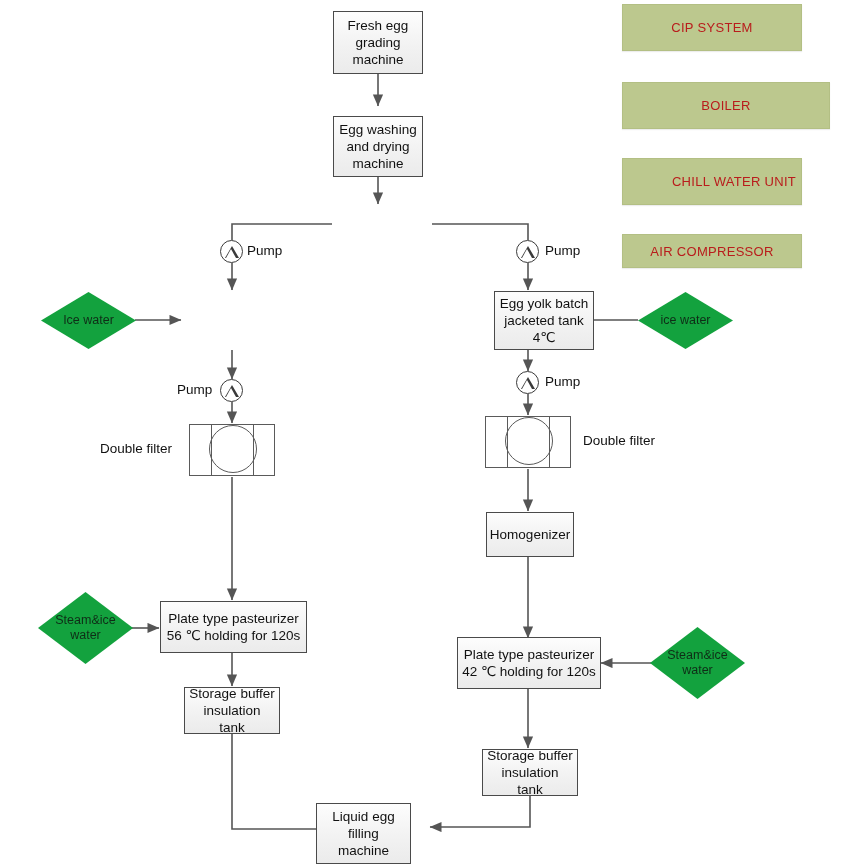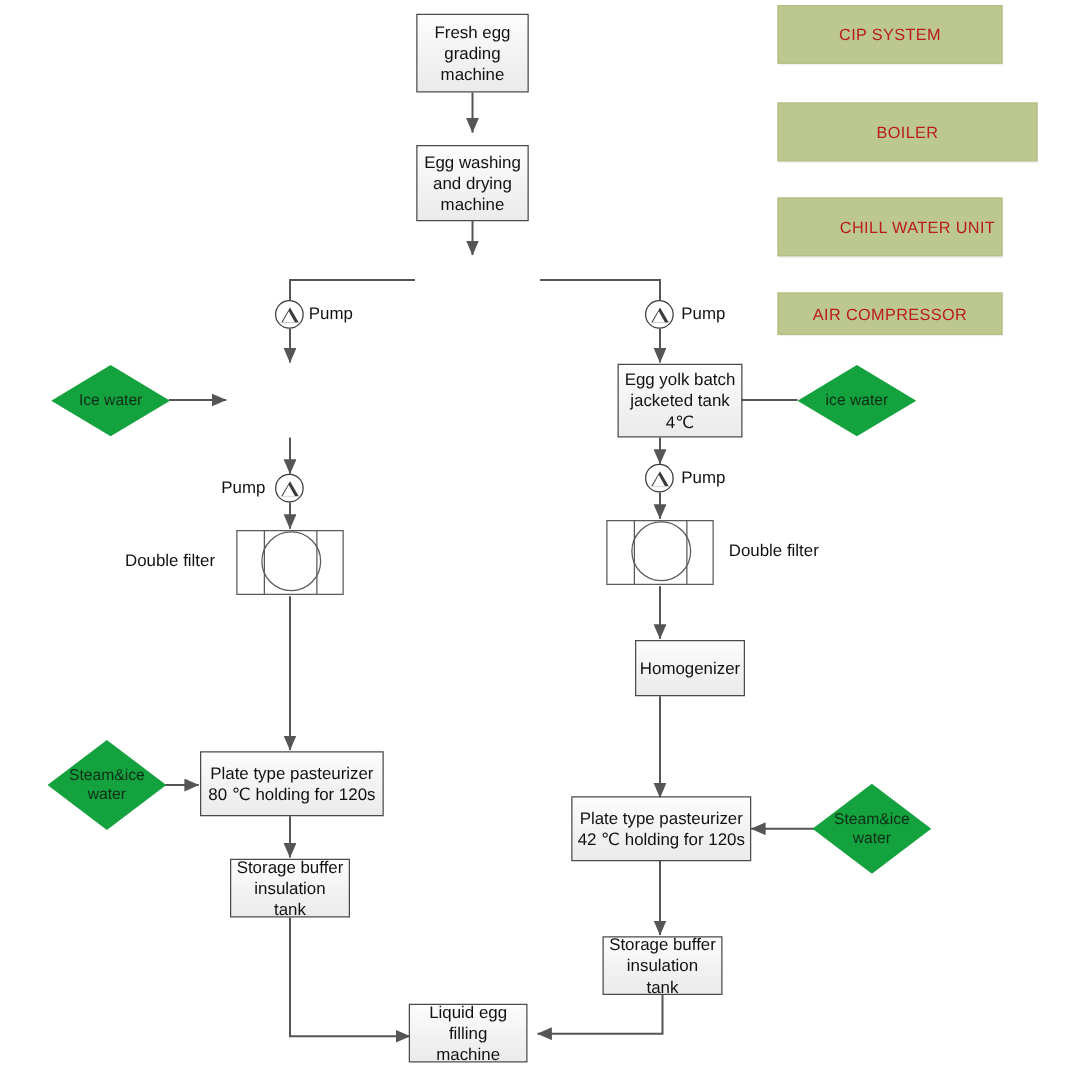--- a/index.html
+++ b/index.html
@@ -175,30 +175,30 @@
 
 
   <div class="node pbox" style="left:478px;top:291px;width:100px;height:59px;margin-left:16px;">
     <div>
       <span>Egg yolk batch</span>
       <span>jacketed tank</span>
       <span>4℃</span>
     </div>
   </div>
 
-  <div class="node pbox" style="left:508px;top:512px;width:88px;height:45px;">
+  <div class="node pbox" style="left:486px;top:512px;width:88px;height:45px;">
     <div>
       <span>Homogenizer</span>
     </div>
   </div>
 
   <div class="node pbox" style="left:160px;top:601px;width:147px;height:52px;">
     <div>
       <span>Plate type pasteurizer</span>
-      <span>80  ℃  holding for 120s</span>
+      <span>56  ℃  holding for 120s</span>
     </div>
   </div>
 
   <div class="node pbox" style="left:457px;top:637px;width:144px;height:52px;">
     <div>
       <span>Plate type pasteurizer</span>
       <span>42 ℃  holding for 120s</span>
     </div>
   </div>
 
@@ -209,21 +209,21 @@
     </div>
   </div>
 
   <div class="node pbox" style="left:482px;top:749px;width:96px;height:47px;">
     <div>
       <span>Storage buffer</span>
       <span>insulation tank</span>
     </div>
   </div>
 
-  <div class="node pbox" style="left:327px;top:803px;width:95px;height:47px;">
+  <div class="node pbox" style="left:316px;top:803px;width:95px;height:61px;">
     <div>
       <span>Liquid egg</span>
       <span>filling machine</span>
     </div>
   </div>
 
   <div class="pump" style="left:220px;top:240px;">
     <div class="circ"></div>
     <div class="tri"></div>
   </div>

